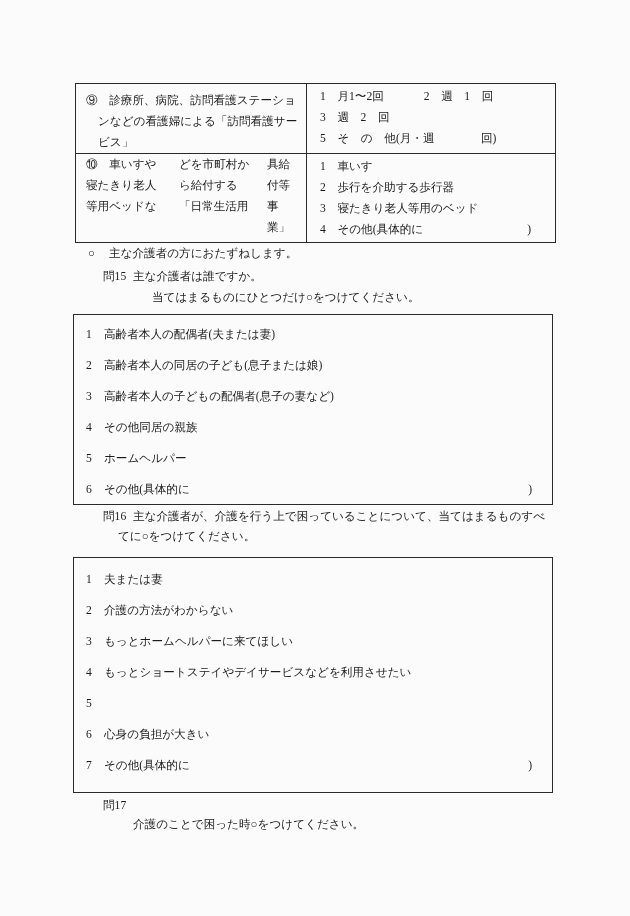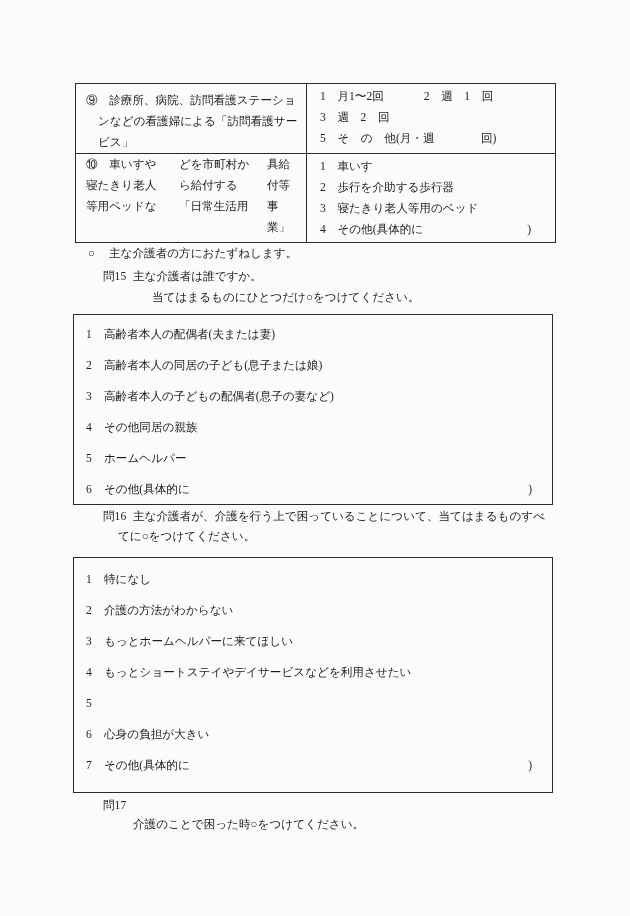--- a/index.html
+++ b/index.html
@@ -163,21 +163,21 @@
 
   <div class="abs q16-head qhead">
     <span class="qnum">問16</span>
     <span>主な介護者が、介護を行う上で困っていることについて、当てはまるものすべ</span>
   </div>
   <div class="abs q16-line2">てに○をつけてください。</div>
 
   <div class="qbox q16-box">
     <div class="opt-row">
       <span class="num">1</span>
-      <span>特になし</span>
+      <span>夫または妻</span>
     </div>
     <div class="opt-row">
       <span class="num">2</span>
       <span>介護の方法がわからない</span>
     </div>
     <div class="opt-row">
       <span class="num">3</span>
       <span>もっとホームヘルパーに来てほしい</span>
     </div>
     <div class="opt-row">

